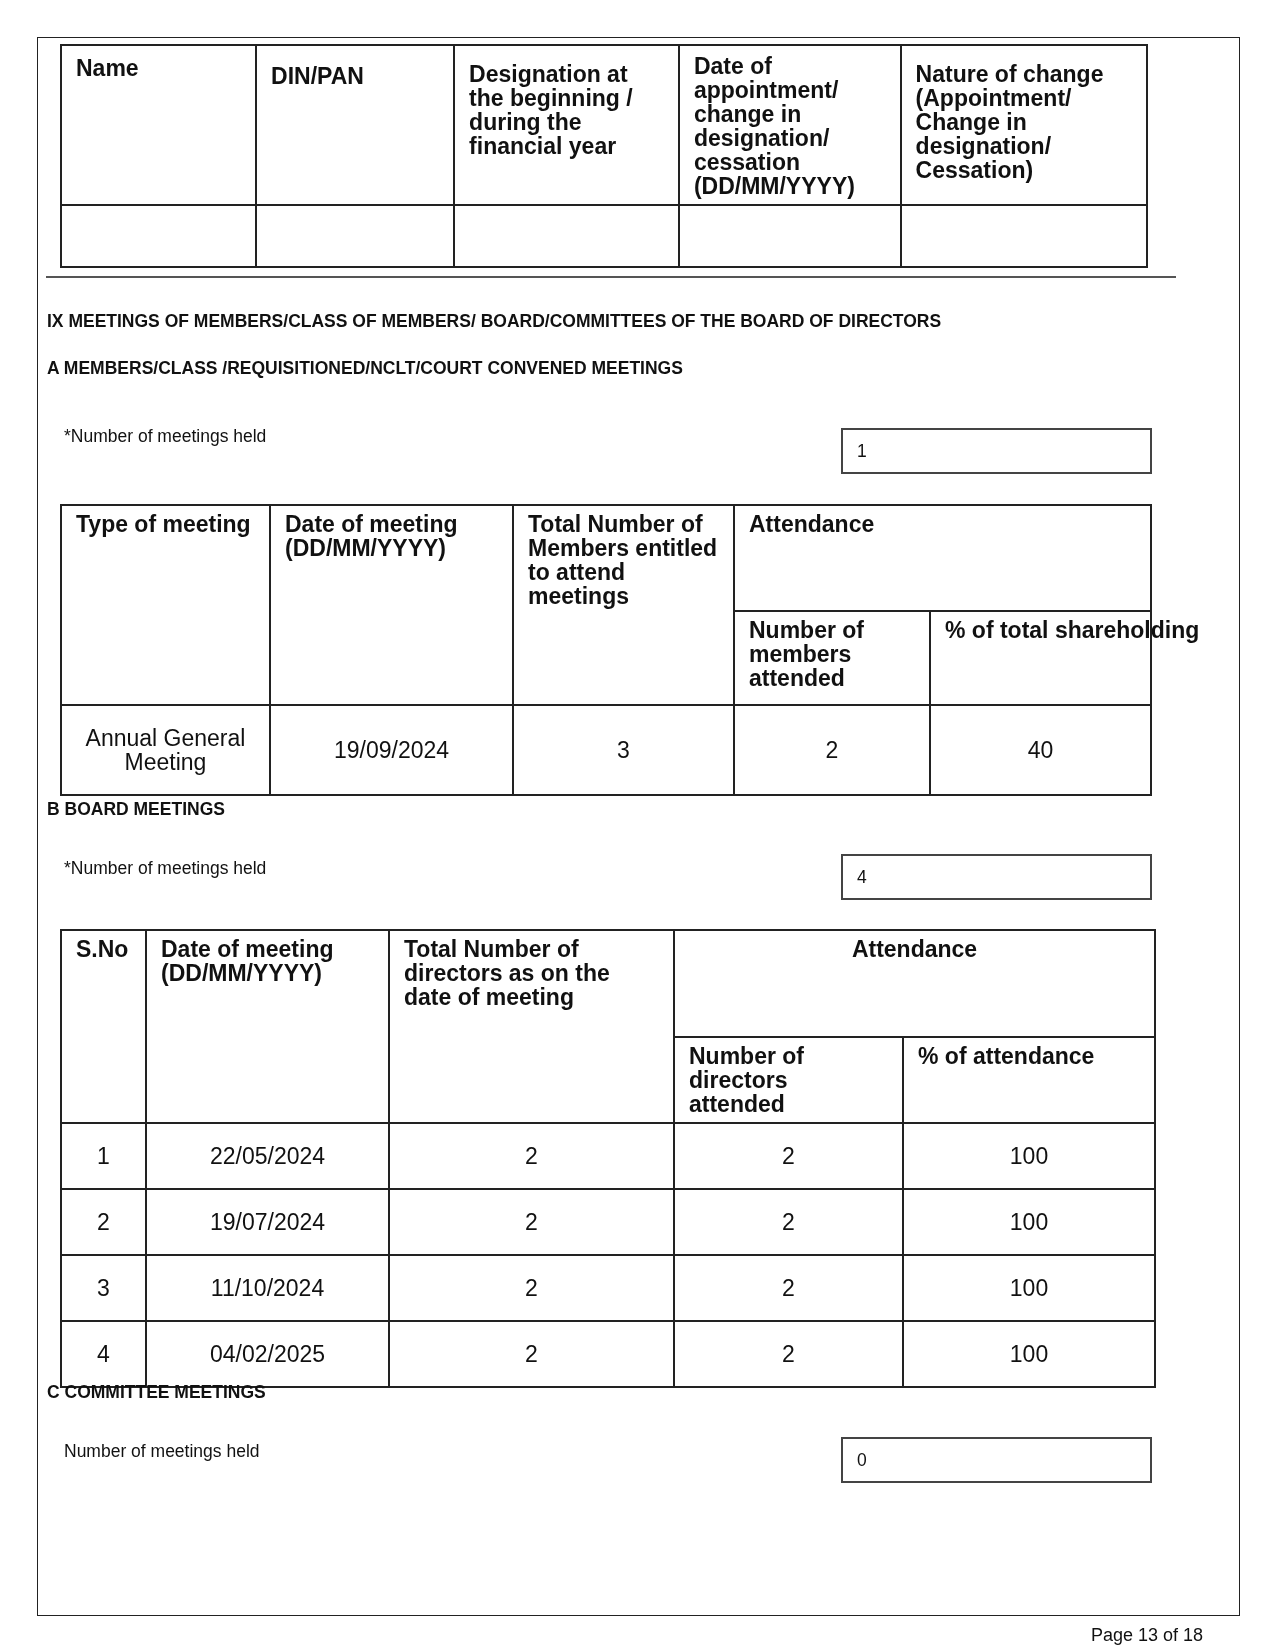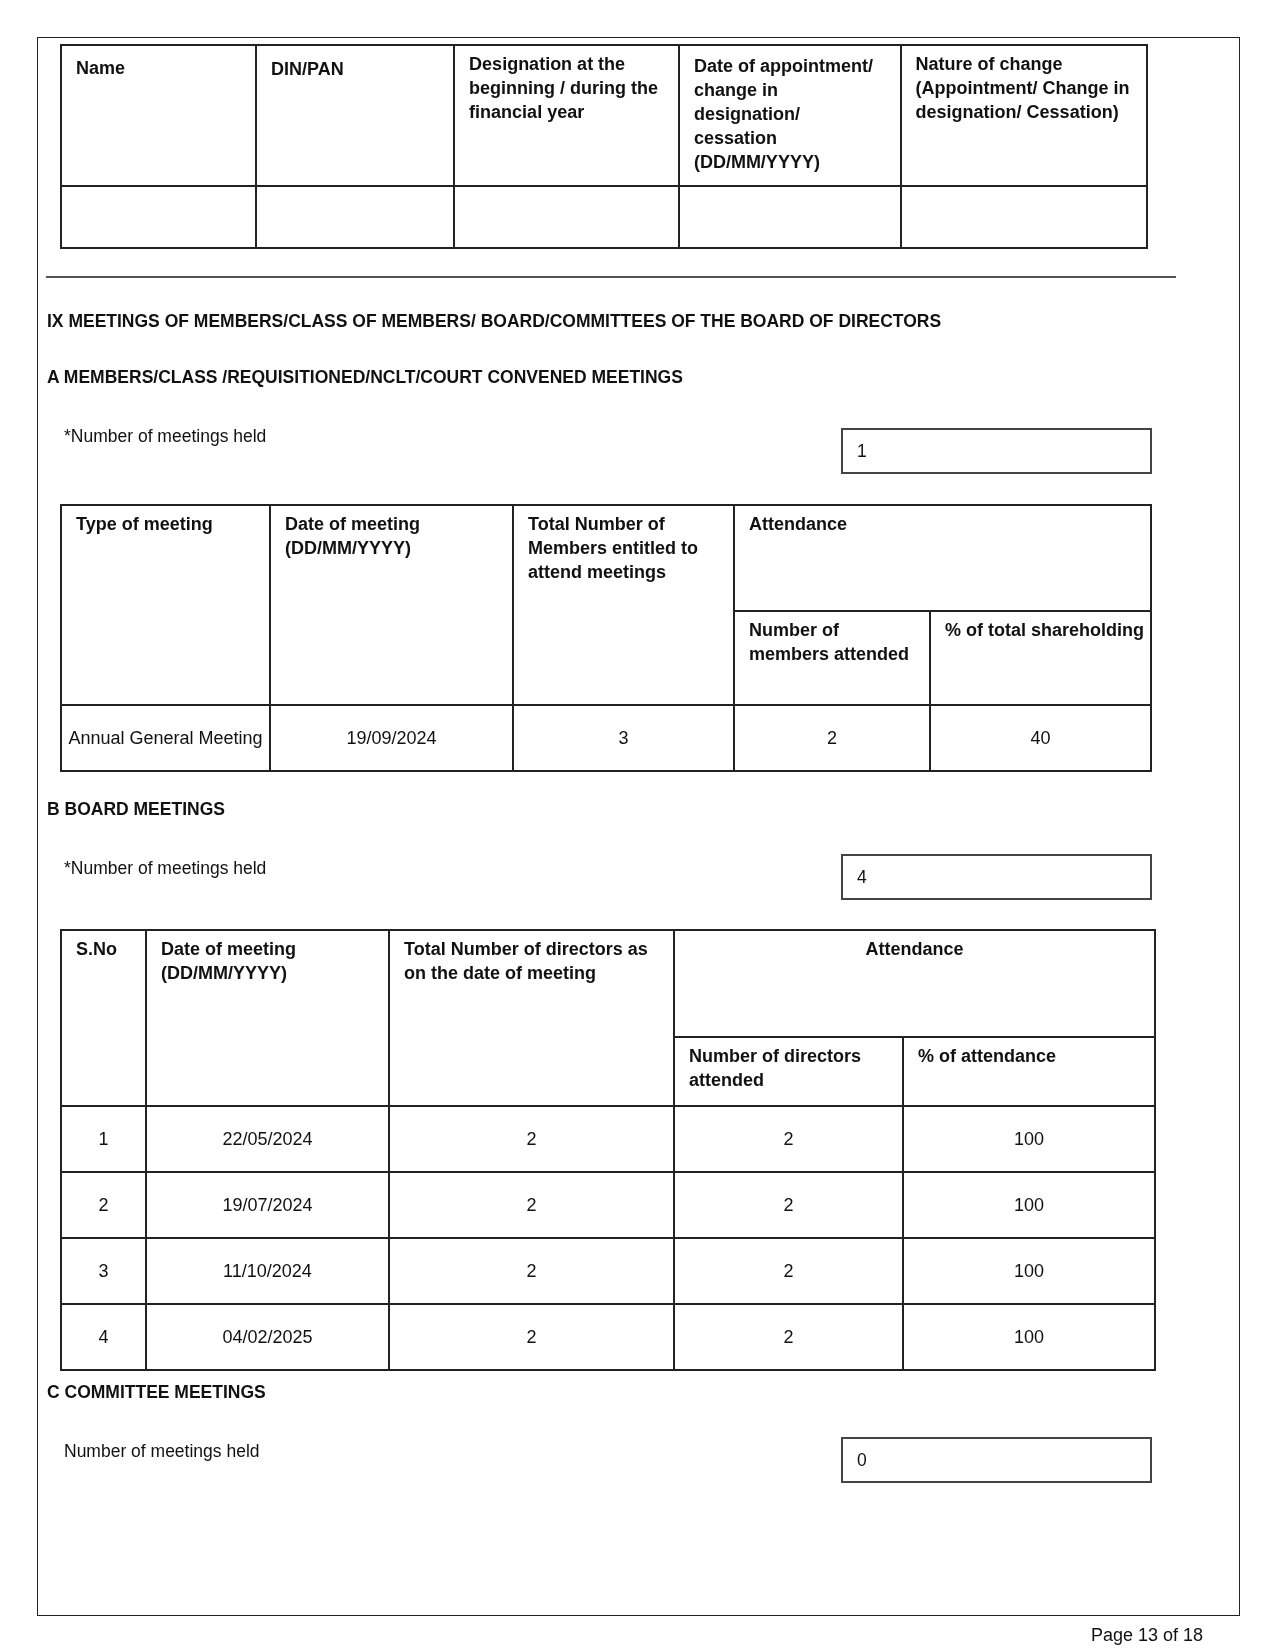--- a/index.html
+++ b/index.html
@@ -7,28 +7,28 @@
     width: 1275px; height: 1650px; position: relative; overflow: hidden;
     font-family: "Liberation Sans", sans-serif; color: #111;
   }
   .frame {
     position: absolute; left: 37px; top: 37px; width: 1203px; height: 1579px;
     border: 1px solid #222; box-sizing: border-box;
   }
   table { border-collapse: collapse; position: absolute; table-layout: fixed; }
   td, th {
     border: 2px solid #222; vertical-align: top; box-sizing: border-box;
-    font-size: 18px; line-height: 24px; padding: 6px 14px;
+    font-size: 23px; line-height: 24px; padding: 6px 14px;
   }
   th { font-weight: bold; text-align: left; }
   td.val { text-align: center; vertical-align: middle; font-weight: normal; padding: 20px 6px; }
   th.center { text-align: center; }
 
   .t1 { left: 60px; top: 44px; width: 1088px; }
-  .t1 th { height: 141px; padding-top: 6px; }
+  .t1 th { height: 141px; padding-top: 16px; }
   .t1 th.pad { padding-top: 8px; }
   .t1 td { height: 62px; }
 
   .hr { position: absolute; left: 46px; top: 276px; width: 1130px; height: 0; border-top: 2px solid #555; }
 
   .heading {
     position: absolute; left: 47px; font-weight: bold; font-size: 17.5px; line-height: 22px; text-align: center;
   }
   .label { position: absolute; left: 64px; font-size: 17.5px; line-height: 22px; }
   .numbox {
@@ -58,39 +58,39 @@
   <colgroup>
     <col style="width:190px">
       <col style="width:193px">
       <col style="width:219px">
       <col style="width:216px">
       <col style="width:240px">
   </colgroup>
   <tbody>
       <tr>
     <th class="pad" style="padding-top:10px">Name</th>
-    <th class="pad" style="padding-top:11px">DIN/PAN</th>
+    <th class="pad" style="padding-top:18px">DIN/PAN</th>
     <th>Designation at the beginning / during the financial year</th>
     <th class="pad" style="padding-top:8px">Date of appointment/ change in designation/ cessation (DD/MM/YYYY)</th>
     <th>Nature of change (Appointment/ Change in designation/ Cessation)</th>
   </tr>
   <tr>
     <td></td>
     <td></td>
     <td></td>
     <td></td>
     <td></td>
   </tr>
 </tbody>
   </table>
 
 <div class="hr"></div>
 
 <div class="heading" style="top:310px">IX MEETINGS OF MEMBERS/CLASS OF MEMBERS/ BOARD/COMMITTEES OF THE BOARD OF DIRECTORS</div>
-<div class="heading" style="top:366px">A MEMBERS/CLASS /REQUISITIONED/NCLT/COURT CONVENED MEETINGS</div>
+<div class="heading" style="top:357px">A MEMBERS/CLASS /REQUISITIONED/NCLT/COURT CONVENED MEETINGS</div>
 
 <div class="label" style="top:425px">*Number of meetings held</div>
 <div class="numbox" style="top:428px">1</div>
 
 <table class="t2">
   <colgroup>
     <col style="width:209px">
       <col style="width:243px">
       <col style="width:221px">
       <col style="width:196px">

